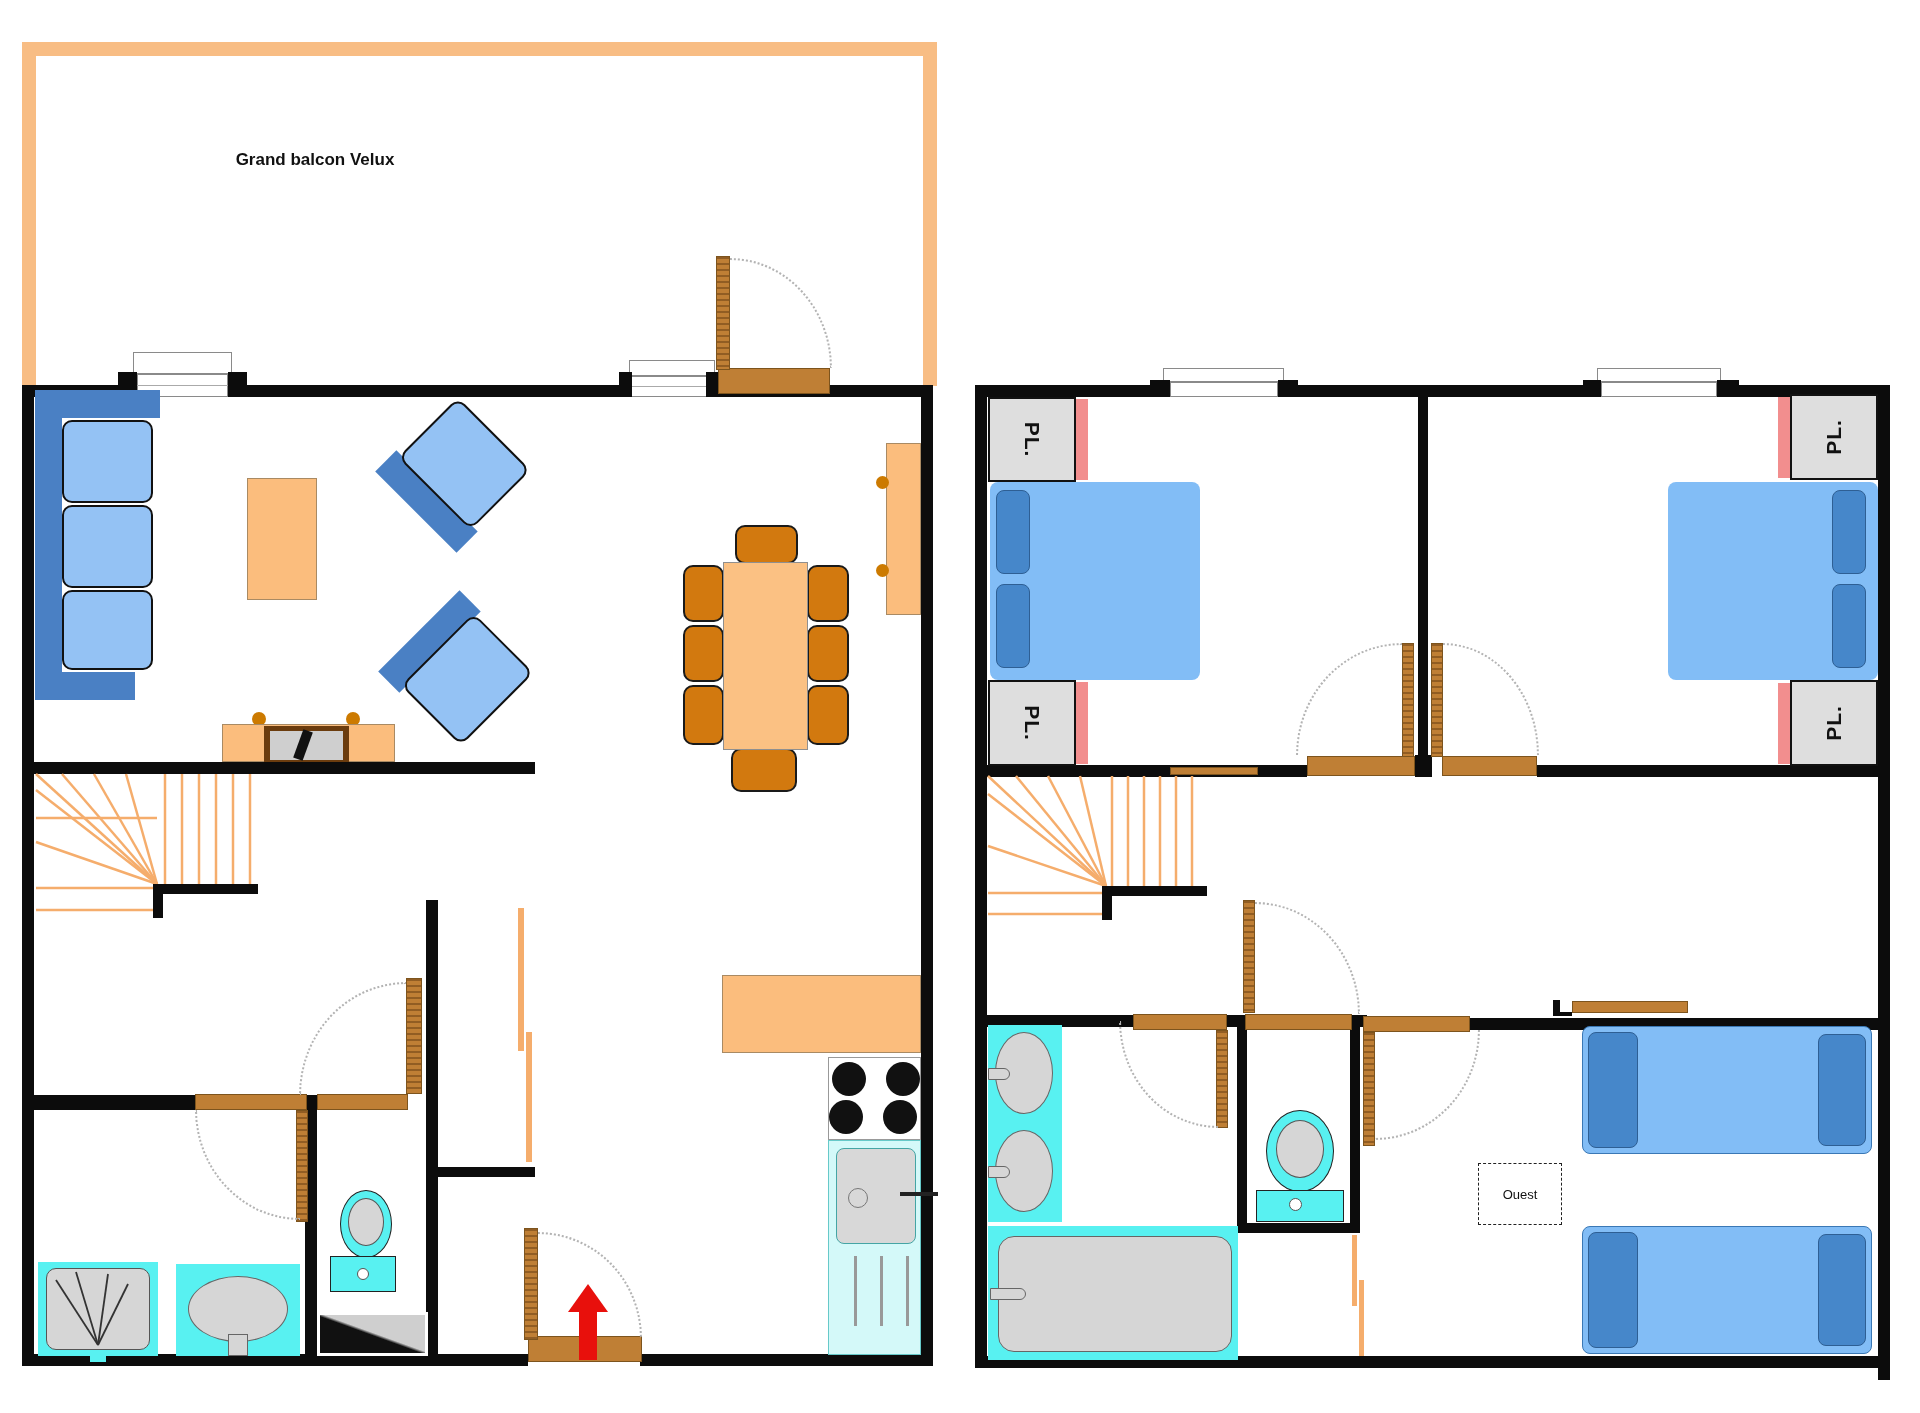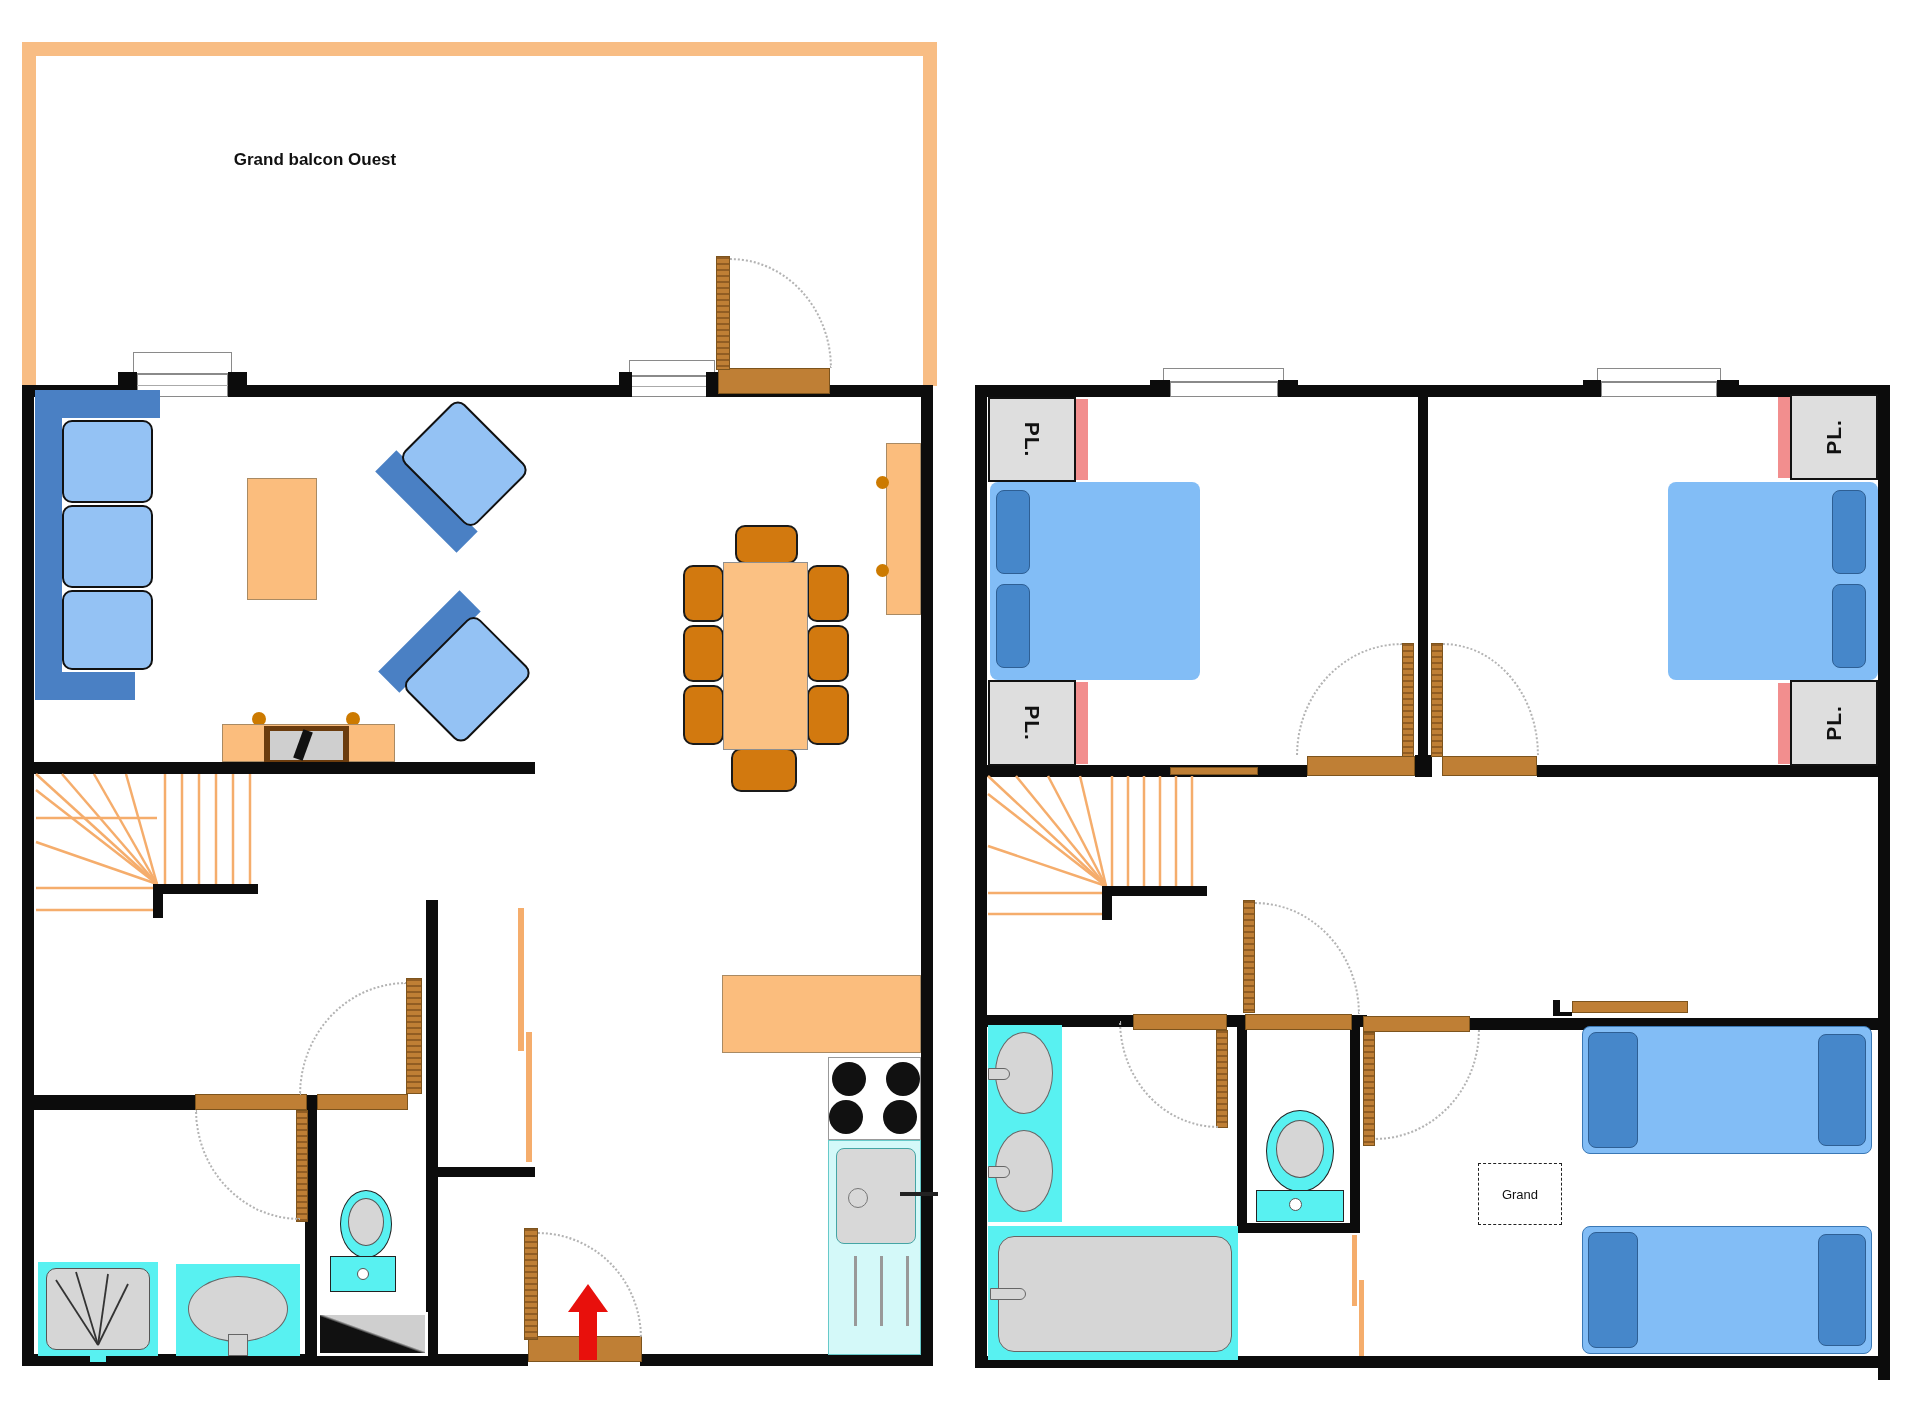--- a/index.html
+++ b/index.html
@@ -46,21 +46,21 @@
 </head>
 <body>
 
 <div id="canvas">
 
   <div>
 
     <div class="abs bal" style="left:22px;top:42px;width:915px;height:14px;"></div>
     <div class="abs bal" style="left:22px;top:42px;width:14px;height:344px;"></div>
     <div class="abs bal" style="left:923px;top:42px;width:14px;height:344px;"></div>
-    <div class="abs lbl-balcony" style="left:200px;top:150px;width:230px;height:24px;">Grand balcon Ouest</div>
+    <div class="abs lbl-balcony" style="left:200px;top:150px;width:230px;height:24px;">Grand balcon Velux</div>
 
     <div class="abs wall" style="left:22px;top:385px;width:911px;height:12px;"></div>
     <div class="abs wall" style="left:22px;top:385px;width:12px;height:981px;"></div>
     <div class="abs wall" style="left:921px;top:385px;width:12px;height:981px;"></div>
     <div class="abs wall" style="left:22px;top:1354px;width:506px;height:12px;"></div>
     <div class="abs wall" style="left:640px;top:1354px;width:293px;height:12px;"></div>
 
     <div class="abs winsill" style="left:133px;top:352px;width:99px;height:22px;"></div>
     <div class="abs winband" style="left:137px;top:374px;width:91px;height:23px;"></div>
     <div class="abs winline" style="left:137px;top:385px;width:91px;height:1px;"></div>
@@ -313,21 +313,21 @@
     <div class="abs grayfix" style="left:990px;top:1288px;width:36px;height:12px;border-radius:0 6px 6px 0;"></div>
 
     <div class="abs circle" style="left:1266px;top:1110px;width:68px;height:82px;background:#58f1f1;border:1.5px solid #222;"></div>
     <div class="abs circle" style="left:1276px;top:1120px;width:48px;height:58px;background:#d6d6d6;border:1px solid #555;"></div>
     <div class="abs" style="left:1256px;top:1190px;width:88px;height:32px;background:#58f1f1;border:1.5px solid #222;"></div>
     <div class="abs circle" style="left:1289px;top:1198px;width:13px;height:13px;background:#fff;border:1px solid #555;"></div>
 
     <div class="abs oline" style="left:1352px;top:1235px;width:5px;height:71px;"></div>
     <div class="abs oline" style="left:1359px;top:1280px;width:5px;height:76px;"></div>
     <div class="abs velux" style="left:1478px;top:1163px;width:84px;height:62px;">
-      <span>Grand</span>
+      <span>Ouest</span>
     </div>
     <div class="abs bed" style="left:1582px;top:1026px;width:290px;height:128px;border:1px solid #3a78b5;"></div>
     <div class="abs pillow" style="left:1588px;top:1032px;width:50px;height:116px;"></div>
     <div class="abs pillow" style="left:1818px;top:1034px;width:48px;height:112px;"></div>
     <div class="abs bed" style="left:1582px;top:1226px;width:290px;height:128px;border:1px solid #3a78b5;"></div>
     <div class="abs pillow" style="left:1588px;top:1232px;width:50px;height:116px;"></div>
     <div class="abs pillow" style="left:1818px;top:1234px;width:48px;height:112px;"></div>
   </div>
 
 </div>

